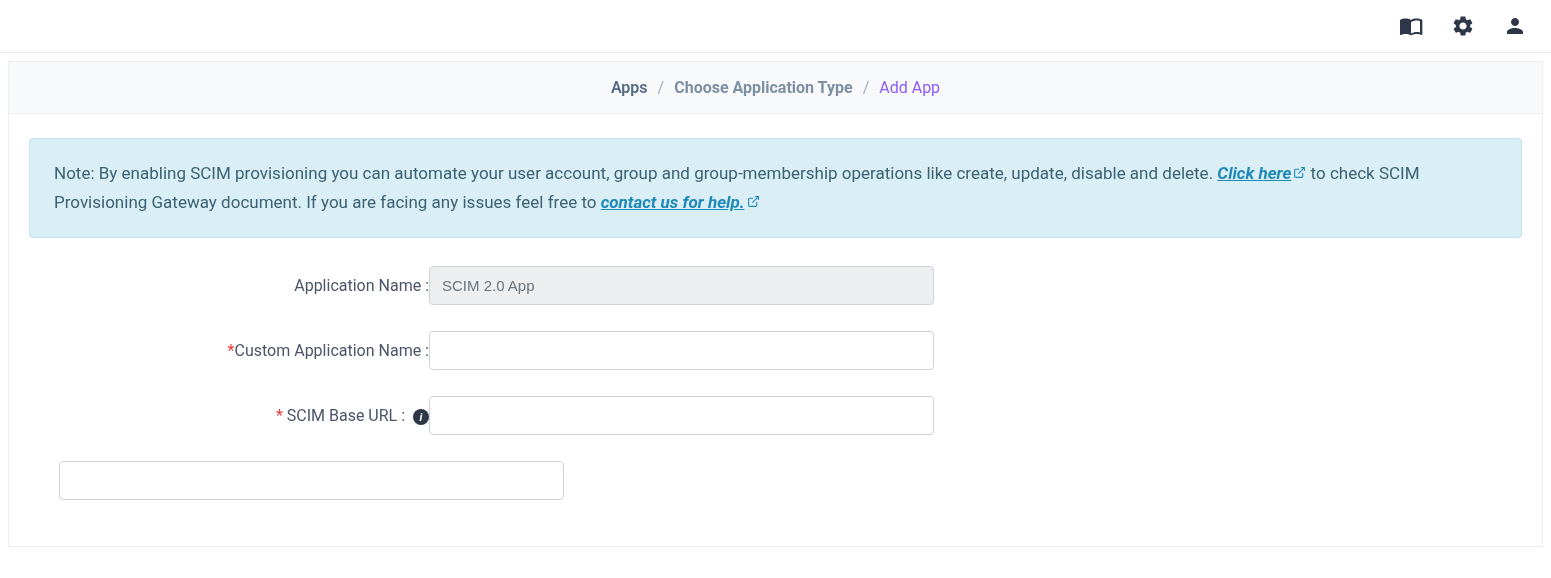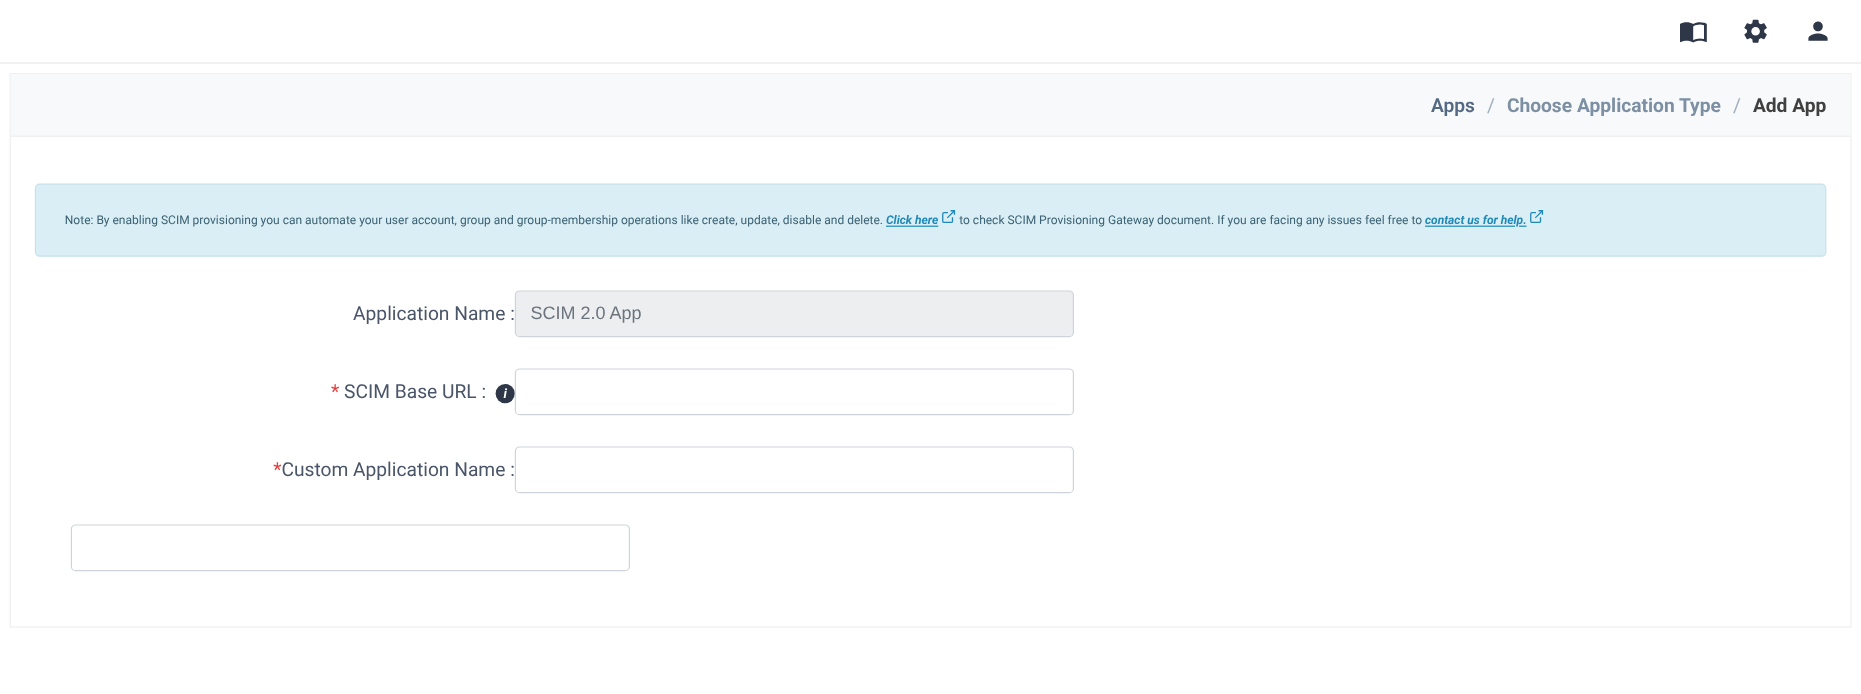--- a/index.html
+++ b/index.html
@@ -24,21 +24,21 @@
     }
     .main-wrap {
       padding: 8px;
     }
     .content-card {
       background: #fff;
       border: 1px solid #eee;
     }
     .breadcrumb-bar {
       display: flex;
-      justify-content: flex-end;
+      justify-content: center;
       align-items: center;
       padding: 16px 20px;
       background: #f8f9fa;
       border-bottom: 1px solid #eee;
     }
     .breadcrumb {
       display: flex;
       align-items: center;
       gap: 10px;
       font-size: 16px;
@@ -49,40 +49,40 @@
       text-decoration: none;
     }
     .breadcrumb .sep {
       color: #a0aec0;
     }
     .breadcrumb .link2 {
       color: #7c8fa3;
       font-weight: 700;
     }
     .breadcrumb .current {
-      color: #404040;
-      font-weight: 700;
+      color: #8b5cf6;
+      font-weight: 400;
     }
     .submit-btn {
       background: #e65a2a;
       color: #fff;
       border: none;
       padding: 12px 20px;
       font-size: 15px;
       border-radius: 4px;
       cursor: pointer;
     }
     .note-box {
-      margin: 39px 20px 28px 20px;
+      margin: 24px 20px 28px 20px;
       background: #d9eef5;
       border: 1px solid #c6e2eb;
       border-radius: 4px;
       padding: 20px 24px;
       color: #3b6173;
-      font-size: 10px;
+      font-size: 17px;
       line-height: 1.7;
     }
     .note-box a {
       color: #1e88b8;
       font-weight: 700;
       font-style: italic;
       text-decoration: underline;
     }
     .ext-icon {
       width: 13px;
@@ -117,21 +117,21 @@
       border-radius: 50%;
       font-size: 11px;
       font-weight: 700;
       align-items: center;
       justify-content: center;
       font-style: italic;
       margin-left: 4px;
       cursor: help;
     }
     .form-input {
-      width: 466px;
+      width: 505px;
       padding: 10px 12px;
       font-size: 15px;
       border: 1px solid #cfd4da;
       border-radius: 4px;
       color: #4a5568;
       background: #fff;
     }
     .form-input[readonly] {
       background: #eceef0;
       color: #6c757d;
@@ -181,26 +181,26 @@
     </div>
 
     <div class="form-area">
 
       <div class="form-row">
         <label class="form-label">Application Name :</label>
         <input class="form-input" type="text" readonly="" value="SCIM 2.0 App" style="">
       </div>
 
       <div class="form-row">
+        <label class="form-label"><span class="req">*</span><span>Custom Application Name :</span></label>
+        <input class="form-input" type="text" value="" style="">
+      </div>
+
+      <div class="form-row">
         <label class="form-label"><span class="req">*</span><span> SCIM Base URL : </span><span class="info-icon">i</span></label>
-        <input class="form-input" type="text" value="" style="">
-      </div>
-
-      <div class="form-row">
-        <label class="form-label"><span class="req">*</span><span>Custom Application Name :</span></label>
         <input class="form-input" type="text" value="" style="">
       </div>
 
       <div class="form-row">
         <input class="form-input" type="text" value="" style="">
       </div>
 
     </div>
   </div>
 </div>

